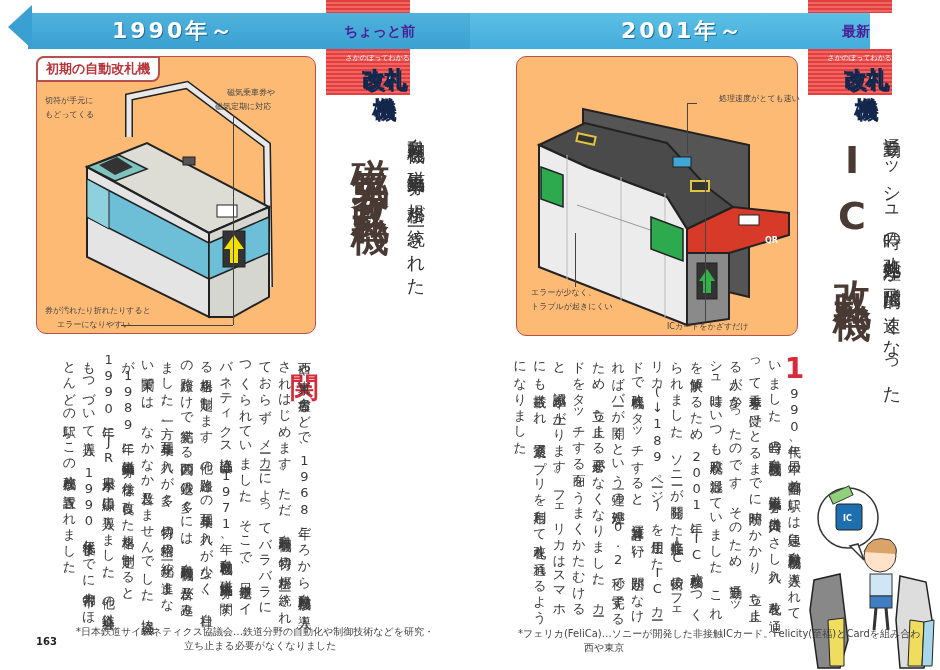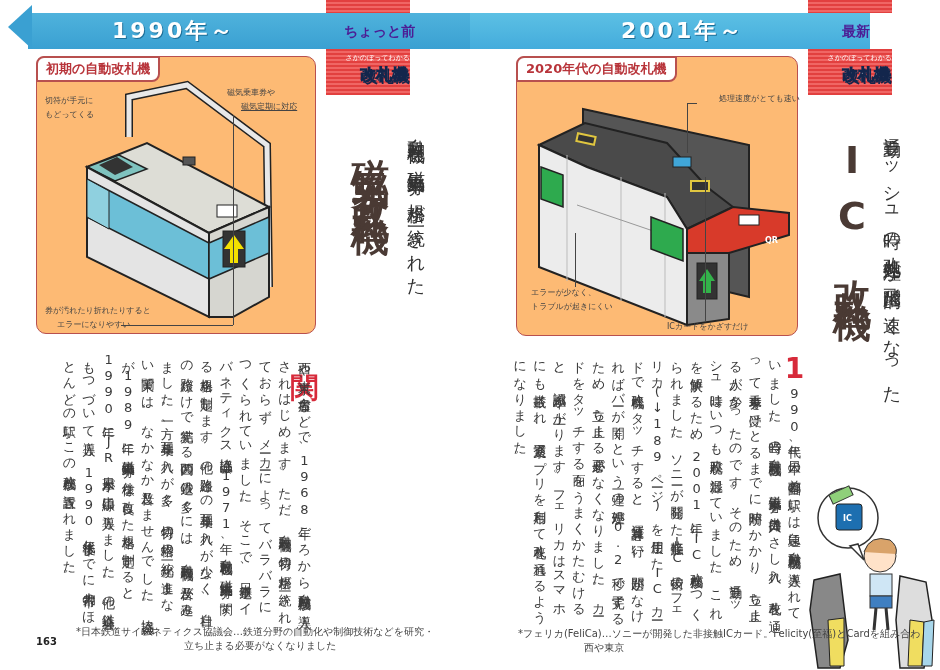--- a/index.html
+++ b/index.html
@@ -14,21 +14,21 @@
     border-top: 22px solid transparent; border-bottom: 22px solid transparent; border-right: 24px solid #3aa0d2; }
   .era-title { position: absolute; top: 15px; height: 32px; line-height: 32px; font-family: "DejaVu Sans", sans-serif;
     font-weight: bold; font-size: 22px; color: #fff; letter-spacing: 3px; text-shadow: 1px 1px 0 #1d6f99; }
   .era-sub { position: absolute; top: 15px; height: 32px; line-height: 32px; font-weight: bold; font-size: 14px; color: #4c1d95; }
 
   
   .red-tab { position: absolute; width: 84px; background: repeating-linear-gradient(#e2403f 0 2px, #f06664 2px 4px); }
   .red-tab.top { top: 0; height: 13px; }
   .red-tab.box { top: 49px; height: 46px; }
   .tab-small { position: absolute; top: 4px; left: 0; width: 100%; text-align: right; font-size: 7px; color: #fff; font-weight: normal; }
-  .tab-big { position: absolute; top: 16px; left: 0; width: 100%; text-align: center; font-size: 16px; font-weight: bold;
+  .tab-big { position: absolute; top: 16px; left: 0; width: 100%; text-align: center; font-size: 22px; font-weight: bold;
     color: #ffffff; -webkit-text-stroke: 1px #13264c; text-shadow: 2px 2px 0 #13264c; padding-left: 32px; }
 
   
   .panel { position: absolute; border: 1.5px solid #b8504f; border-radius: 10px; background: #fdba74; }
   .panel-tag { position: absolute; top: -1px; left: -1px; padding: 2px 8px; border: 2px solid #b8504f; border-radius: 8px 0 8px 0;
     background: #fff; color: #b8343a; font-weight: bold; font-size: 13px; }
   .note { position: absolute; font-size: 8px; color: #444; line-height: 12px; white-space: nowrap; }
   .leader { position: absolute; background: #444; }
 
   
@@ -87,29 +87,28 @@
 
     <polygon points="172,176 232,150 232,240 196,260 172,260" fill="#d6d6d0" stroke="#222" stroke-width="2"></polygon>
     <polygon points="172,186 232,160 232,196 172,222" fill="#6cbfd7" stroke="#222" stroke-width="1.5"></polygon>
     <rect x="186" y="174" width="22" height="36" fill="#333" stroke="#222"></rect>
     <polygon points="197,178 207,192 201,192 201,206 193,206 193,192 187,192" fill="#f3e000"></polygon>
   </svg>
 
   <div class="note" style="left:8px; top:38px;">切符が手元に</div>
   <div class="note" style="left:8px; top:52px;">もどってくる</div>
   <div class="note" style="left:190px; top:30px;">磁気乗車券や</div>
-  <div class="note" style="left:204px; top:44px;text-decoration:underline;">磁気定期に対応</div>
+  <div class="note" style="left:178px; top:44px;">磁気定期に対応</div>
   <div class="note" style="left:8px; top:248px;text-align:right;">券が汚れたり折れたりすると</div>
   <div class="note" style="left:20px; top:262px;">エラーになりやすい</div>
   <div class="leader" style="left:196px; top:58px; width:1px; height:210px;"></div>
   <div class="leader" style="left:84px; top:268px; width:112px; height:1px;"></div>
 </div>
 
 <div class="panel" style="left:516px; top:56px; width:282px; height:280px;">
-  <div class="panel-tag">2020年代の自動改札機</div>
 
   <svg width="282" height="280" style="position:absolute;left:0;top:0;">
 
     <polygon points="66,52 232,88 232,240 66,200" fill="#555" stroke="#222" stroke-width="2"></polygon>
 
     <path d="M22 88 L68 66 L150 86 L190 130 L216 150 L170 172 L150 140 L70 110 Z" fill="#4a4a4a" stroke="#222" stroke-width="2"></path>
     <rect x="60" y="78" width="18" height="8" fill="#333" stroke="#e0c640" stroke-width="2" transform="rotate(12 69 82)"></rect>
     <rect x="156" y="100" width="18" height="10" fill="#40a6d8" stroke="#222"></rect>
     <rect x="174" y="124" width="18" height="10" fill="#333" stroke="#e0c640" stroke-width="2"></rect>
 

